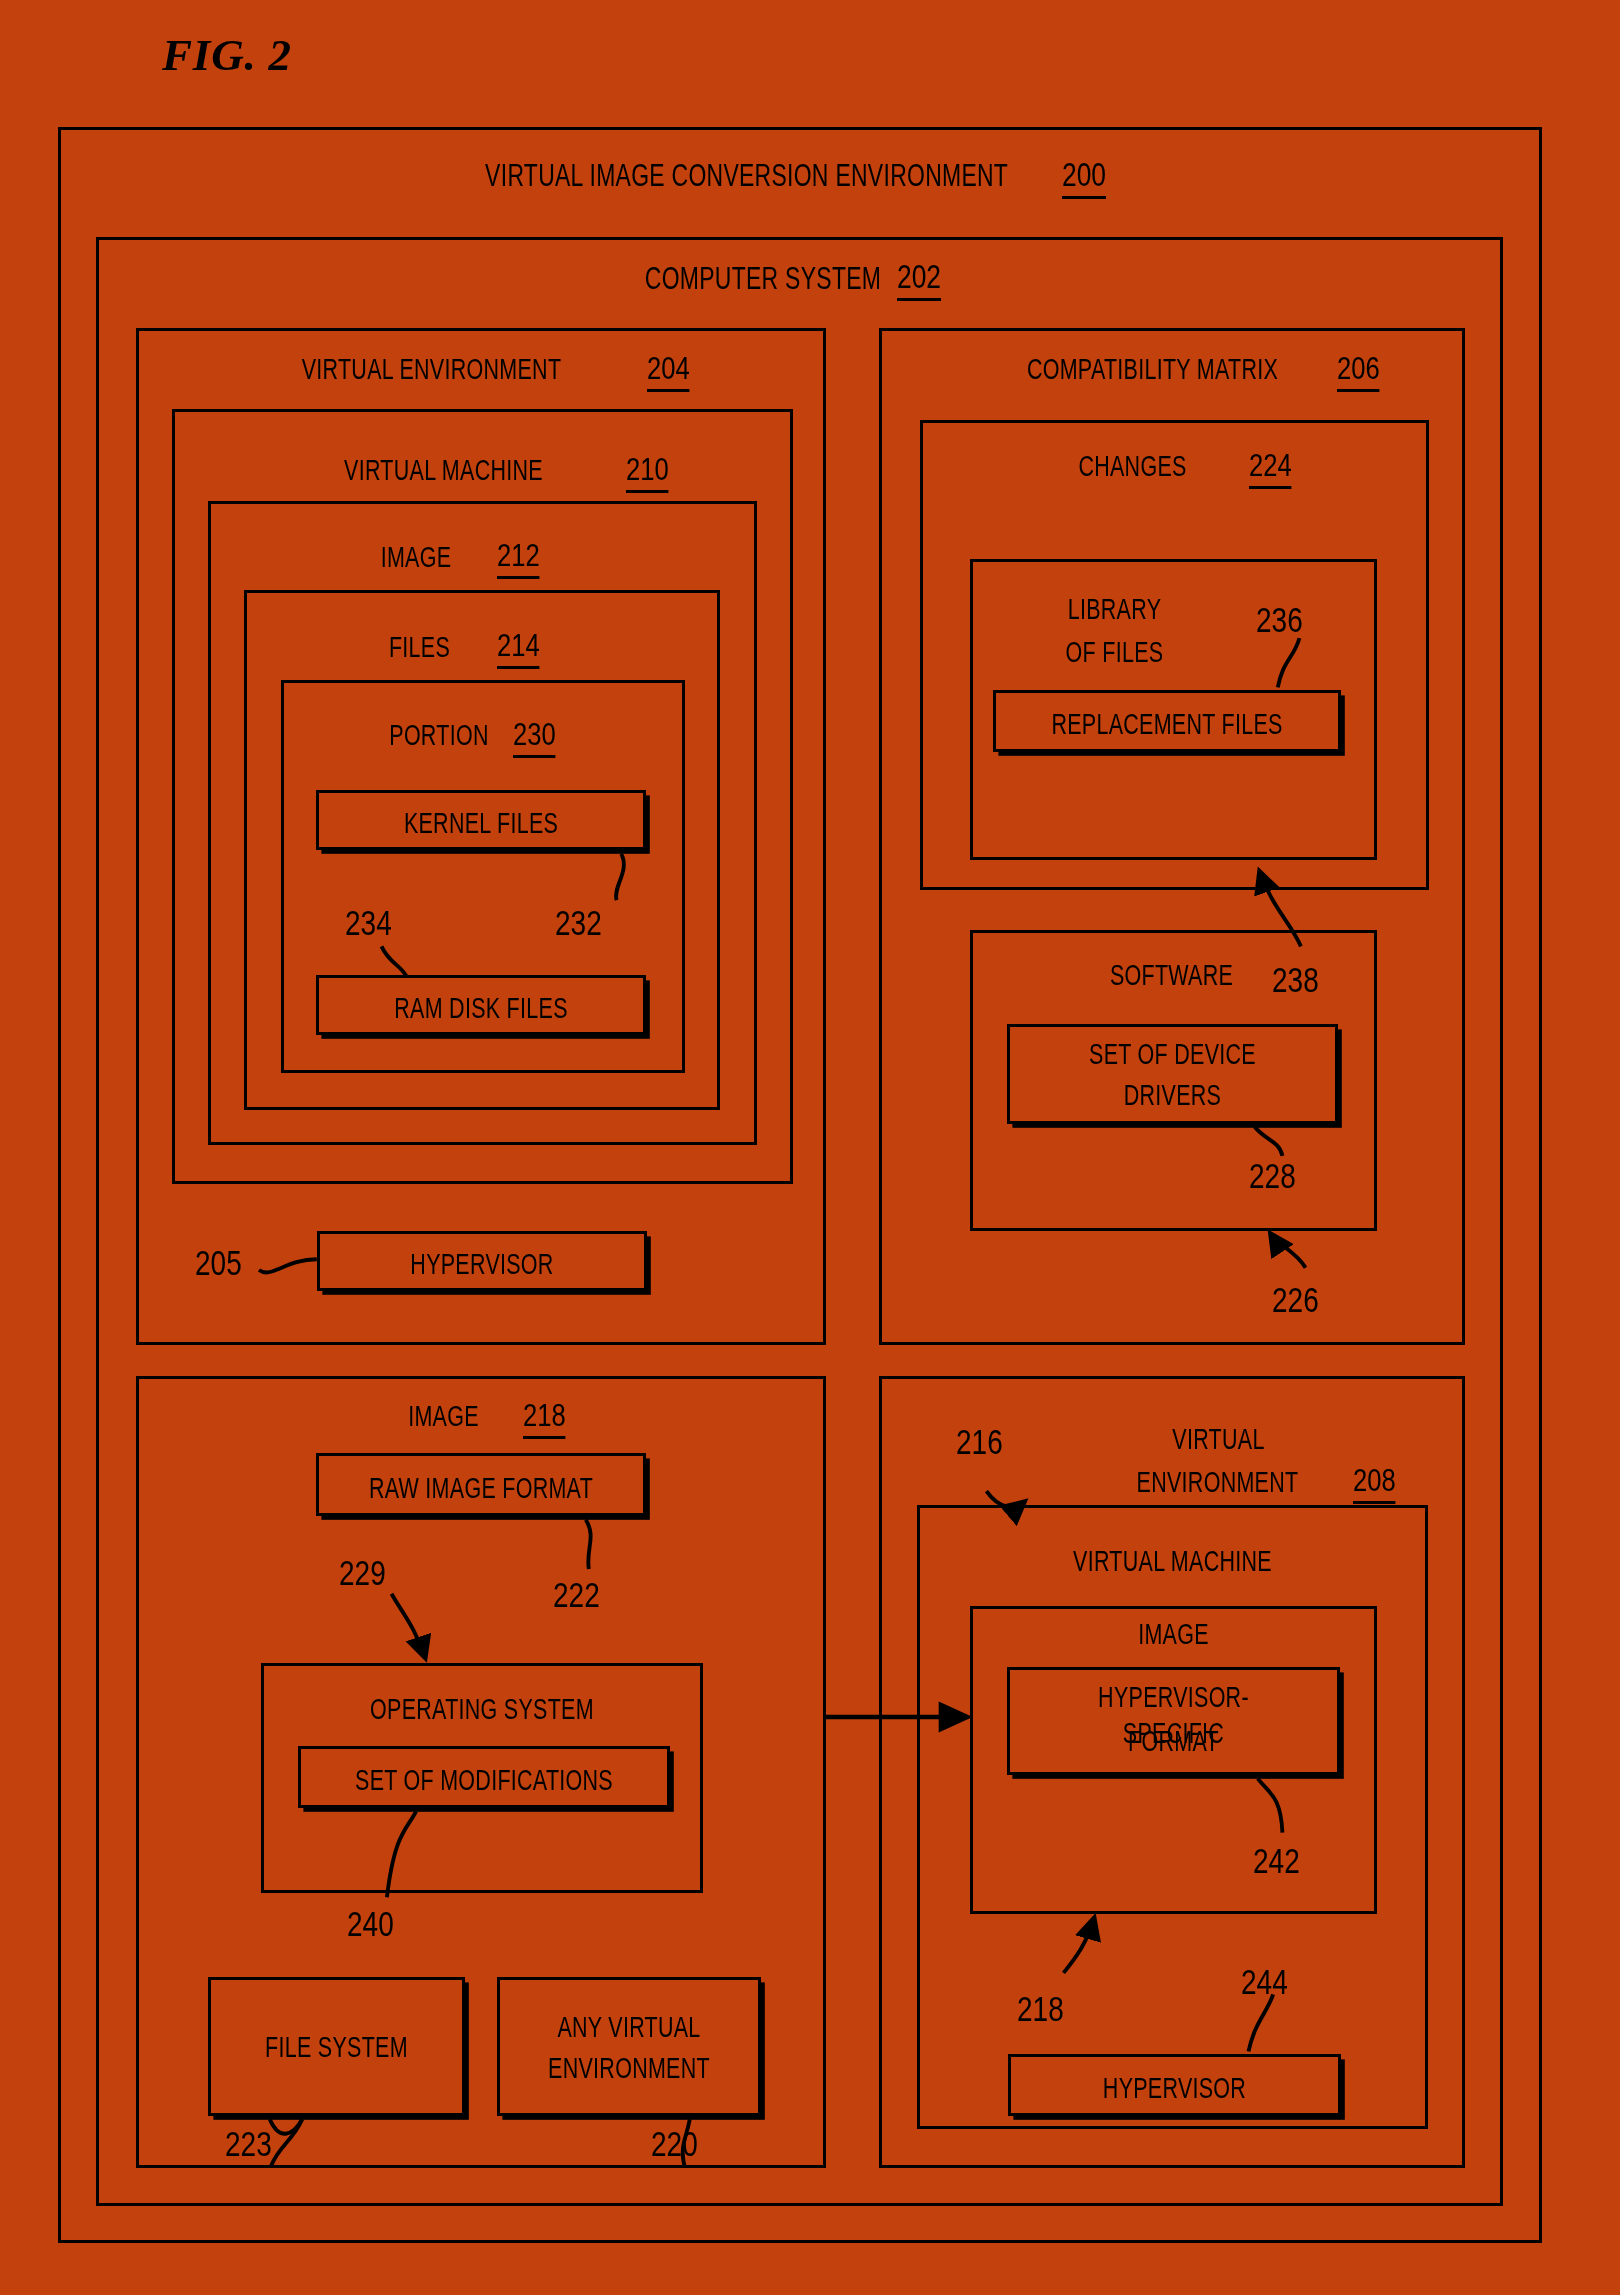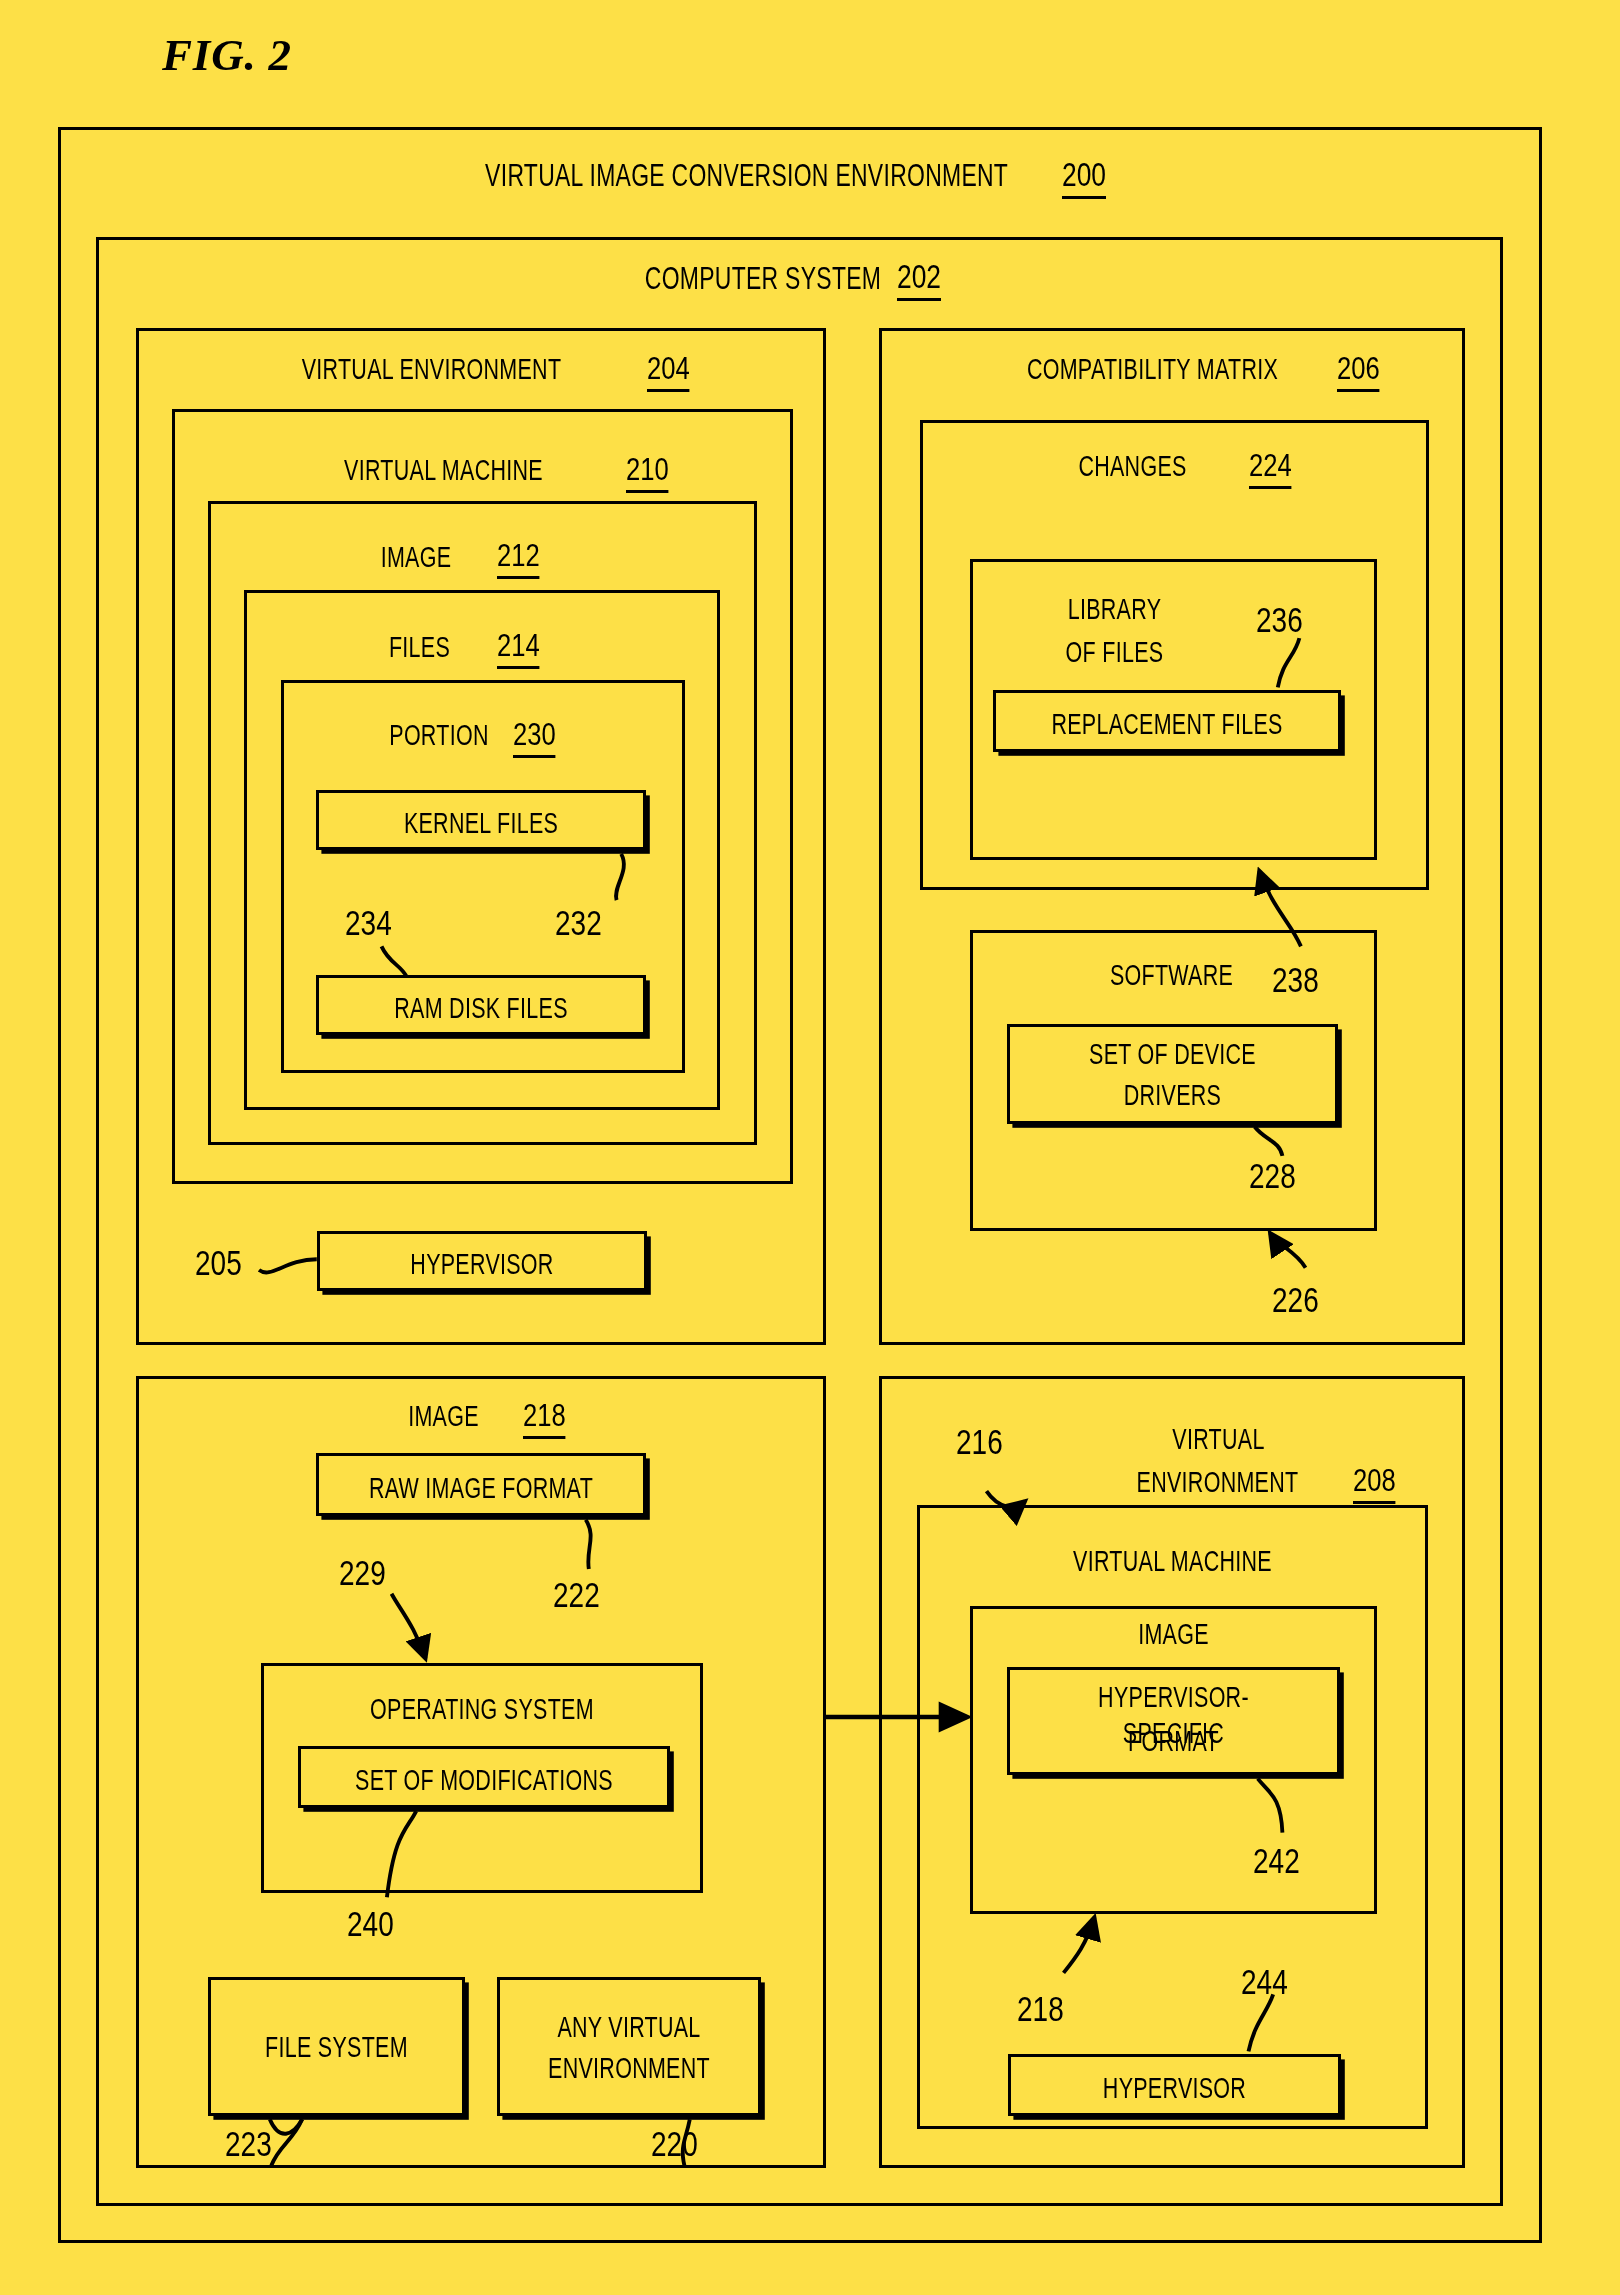--- a/index.html
+++ b/index.html
@@ -4,21 +4,21 @@
 <style>
   html, body {
     margin: 0;
     padding: 0;
     background: #ffffff;
   }
   #page {
     position: relative;
     width: 1620px;
     height: 2295px;
-    background: #fde047;
+    background: #c2410c;
     font-family: "Liberation Sans", "DejaVu Sans", sans-serif;
     color: #000000;
     overflow: hidden;
   }
 
   
   #fig-label {
     position: absolute;
     left: 162px;
     top: 29px;

